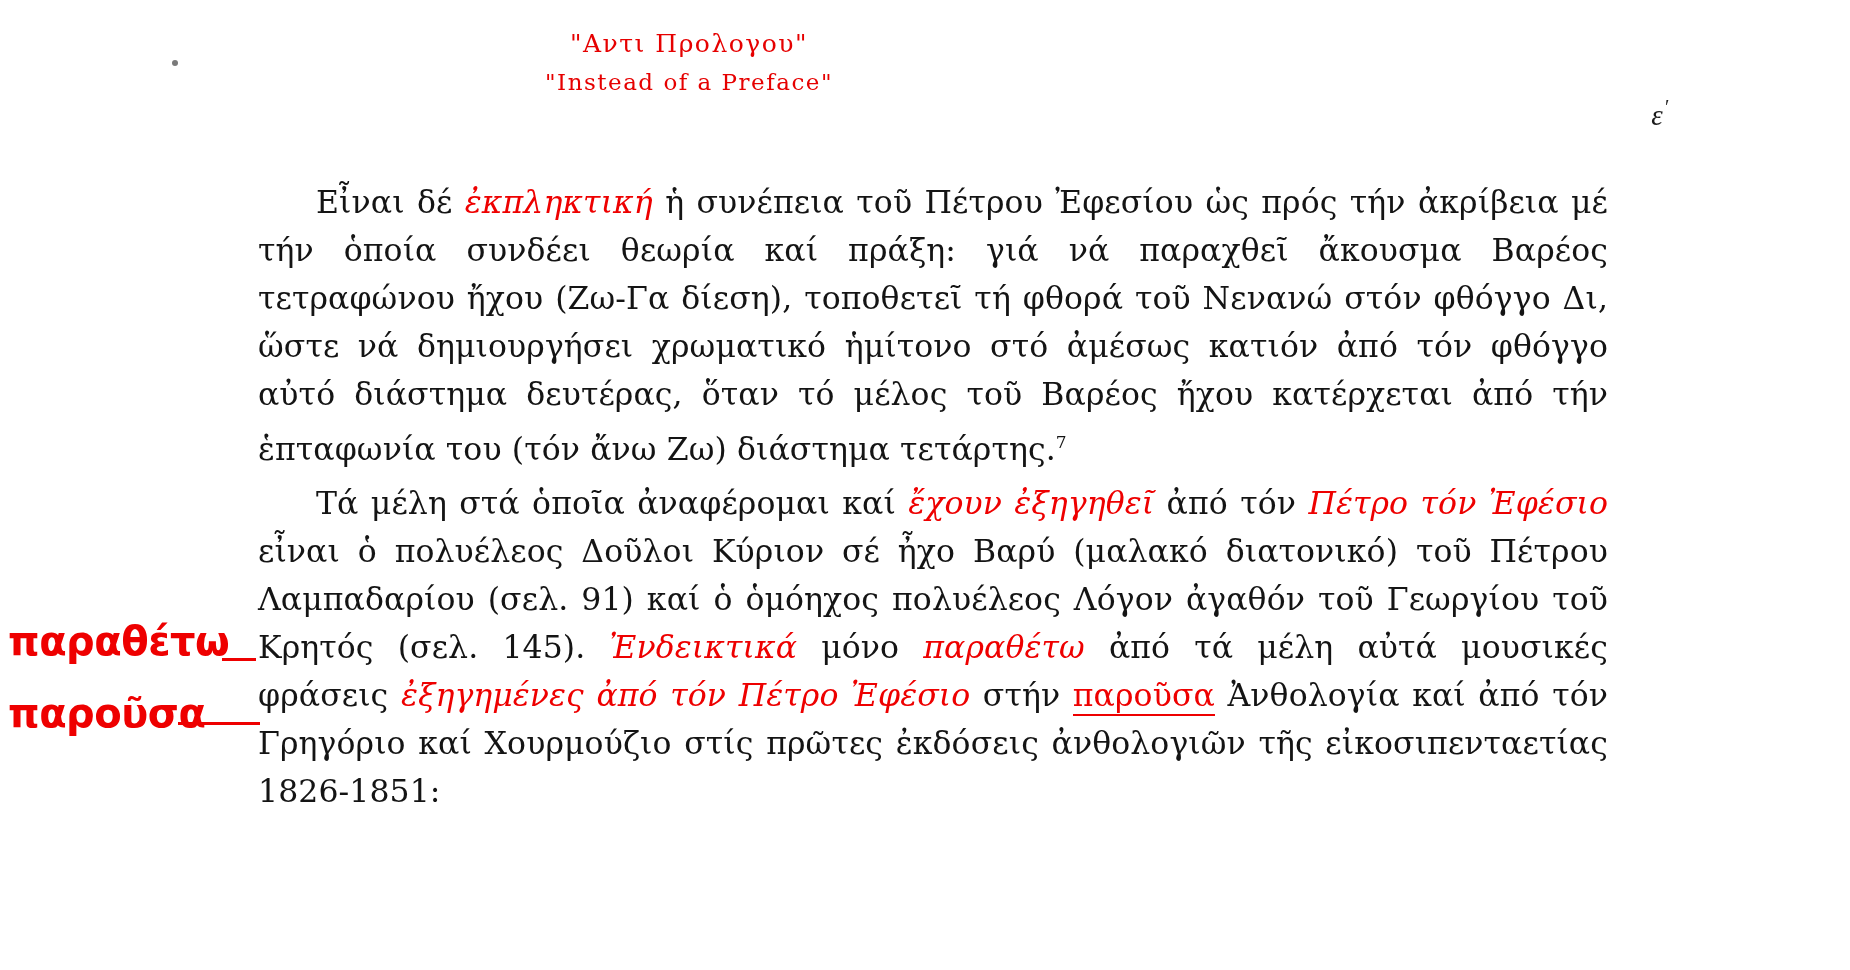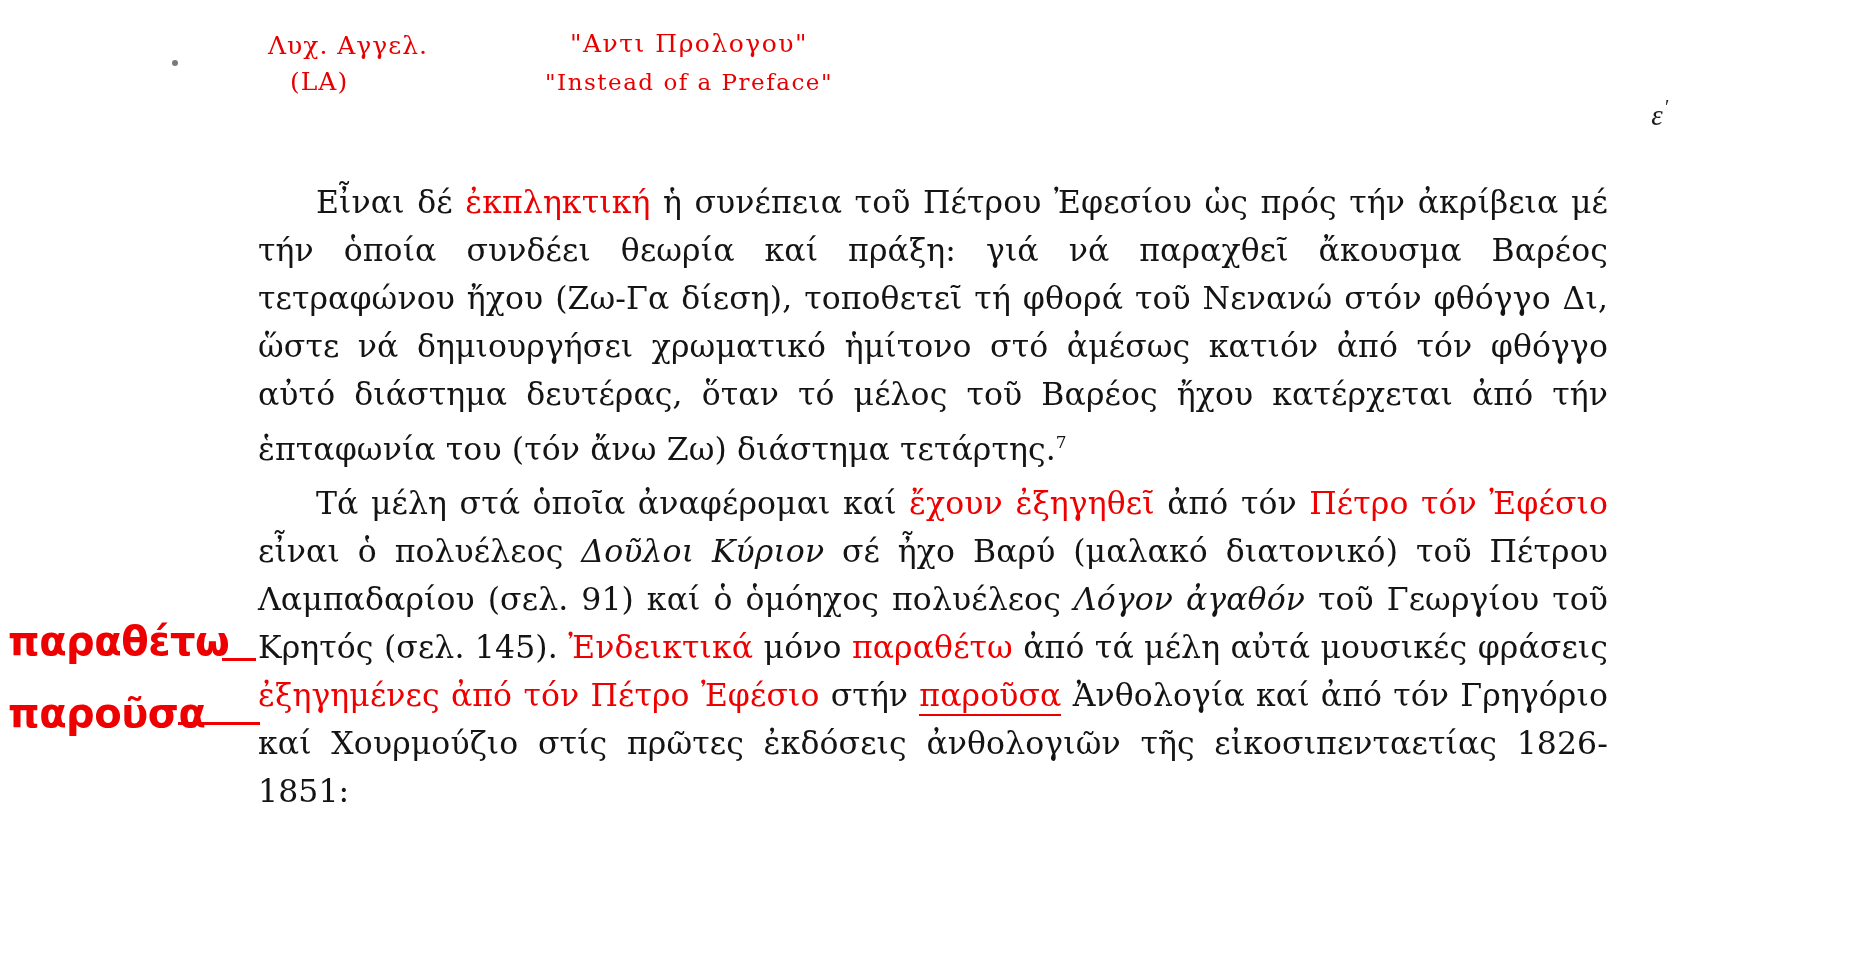--- a/index.html
+++ b/index.html
@@ -87,22 +87,22 @@
     letter-spacing: 0.1px;
   }
   .para {
     margin: 0 0 0 0;
     text-indent: 58px;
   }
   .para + .para {
     margin-top: 6px;
   }
   .bold { font-weight: normal; }
-  .ital { font-style: italic; }
-  .red  { color: #ee0000; }
+  .ital { }
+  .red  { color: #ee0000; font-style: italic; }
   .uline-red {
     color: #ee0000;
     border-bottom: 2px solid #ee0000;
     padding-bottom: 1px;
   }
   .sup {
     font-size: 17px;
     vertical-align: super;
   }
 
@@ -134,24 +134,20 @@
   }
   .speck-1 { left: 172px; top: 60px; width: 6px; height: 6px; }
 </style>
 </head>
 <body>
 
 <div class="page">
 
   <div class="speck speck-1"></div>
 
-  <div class="hdr-left">
-    <span>Λυχ.  Αγγελ.</span>
-    <span class="sub">(LA)</span>
-  </div>
 
   <div class="hdr-mid">
     <span>"Αντι   Προλογου"</span>
     <span class="line2">"Instead  of  a  Preface"</span>
   </div>
 
   <div class="folio">
     <span>ε</span><span class="prime">′</span>
   </div>
 

